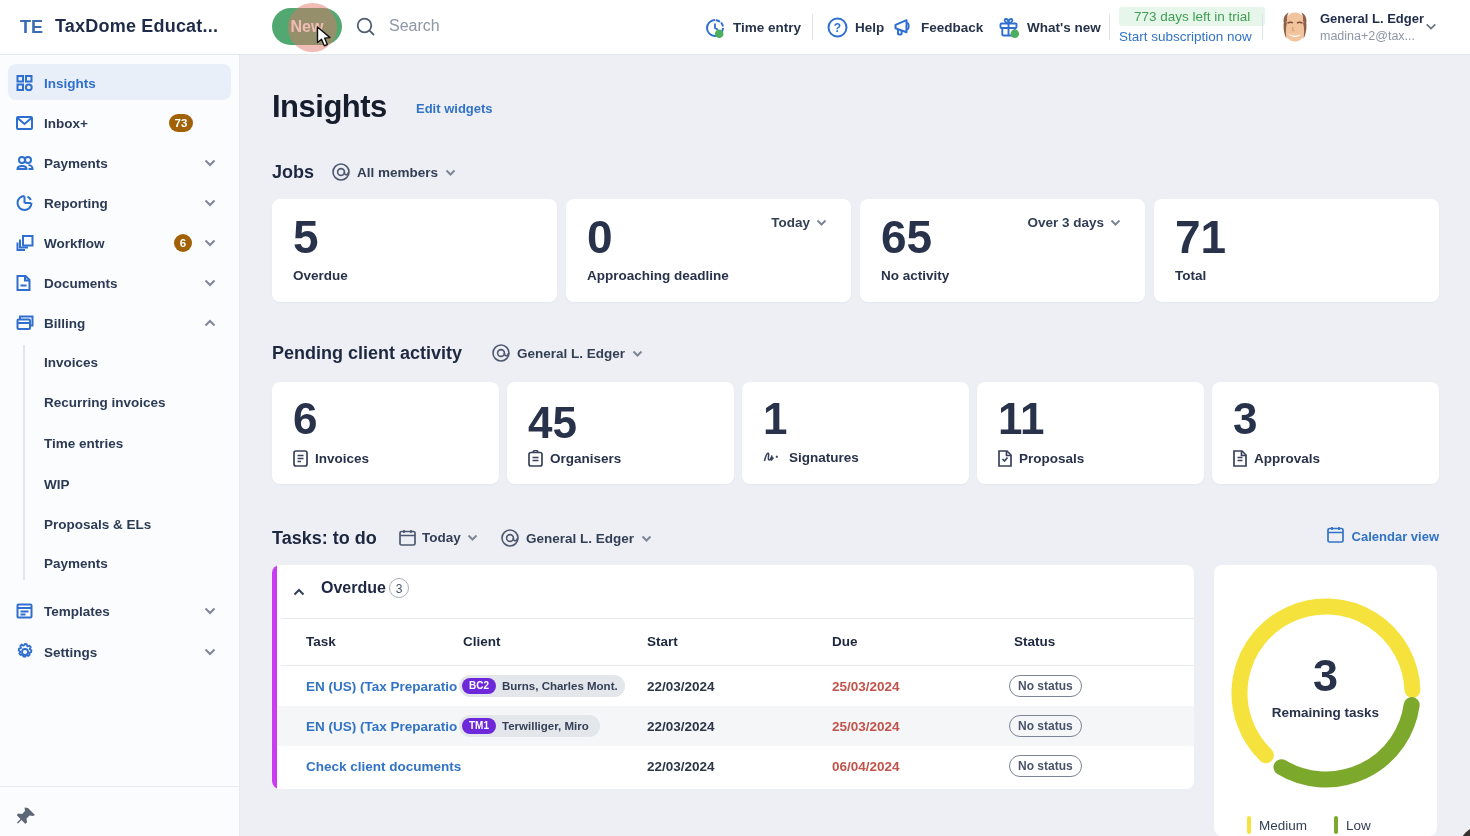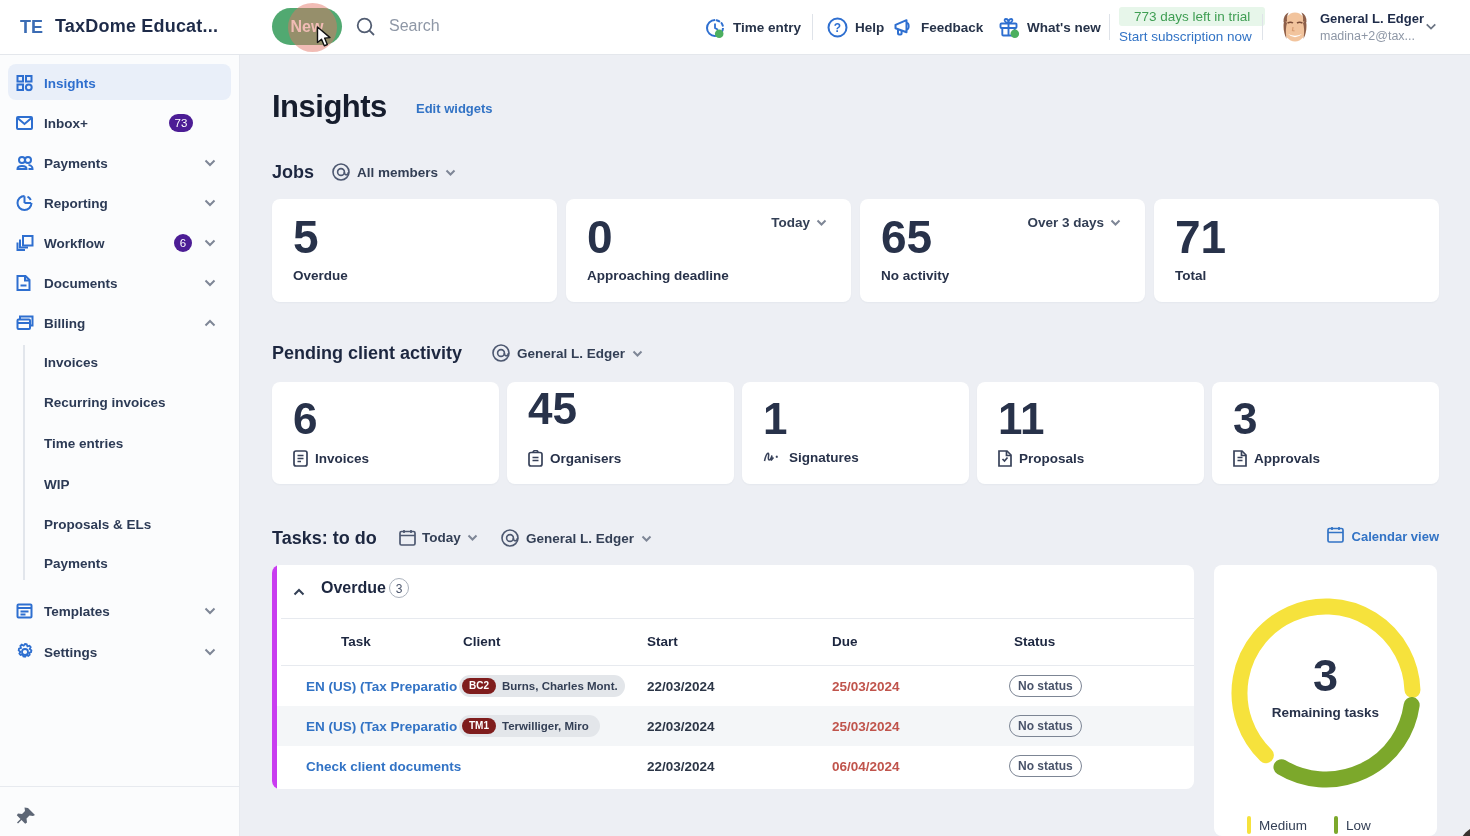--- a/index.html
+++ b/index.html
@@ -21,42 +21,42 @@
 .uname { position:absolute; left:1320px; top:11px; font-size:13px; font-weight:bold; color:#1e2b49; }
 .uemail { position:absolute; left:1320px; top:29px; font-size:12.5px; color:#8e97a6; }
 
 
 #sidebar { position:absolute; left:0; top:55px; width:240px; height:781px; background:#fbfcfd; border-right:1px solid #e7eaef; z-index:20; }
 .sitem { position:absolute; left:0; width:240px; height:40px; }
 .sitem .ico { position:absolute; left:16px; top:50%; transform:translateY(-50%); }
 .sitem .lbl { position:absolute; left:44px; top:50%; transform:translateY(-50%); font-size:13.5px; font-weight:bold; color:#2c3a55; white-space:nowrap; }
 .sitem .chev { position:absolute; right:24px; top:50%; transform:translateY(-50%); }
 .active-bg { position:absolute; left:8px; top:9px; width:223px; height:36px; background:#e9eff9; border-radius:8px; }
-.badge { position:absolute; border-radius:10px; background:#4c1d95; color:#fff; font-size:12px; font-weight:normal; text-align:center; }
+.badge { position:absolute; border-radius:10px; background:#a16207; color:#fff; font-size:12px; font-weight:bold; text-align:center; }
 .subitem { position:absolute; left:44px; font-size:13.5px; font-weight:bold; color:#2c3a55; transform:translateY(-50%); }
 .subline { position:absolute; left:23px; top:290px; width:2px; height:235px; background:#e2e6ec; }
 .sb-sep { position:absolute; left:0; top:731px; width:239px; height:1px; background:#e7eaef; }
 
 
 #main { position:absolute; left:241px; top:56px; width:1229px; height:780px; background:#edeff4; }
 .h1 { position:absolute; left:272px; top:89px; font-size:31px; font-weight:bold; color:#161d2d; letter-spacing:-0.5px; }
 .editw { position:absolute; left:416px; top:101px; font-size:13px; font-weight:bold; color:#3273c5; }
 .sechead { position:absolute; font-size:18px; font-weight:bold; color:#1d2740; }
 .drop { position:absolute; display:flex; align-items:center; gap:7px; font-size:13.5px; font-weight:bold; color:#333f55; }
 .card { position:absolute; background:#fff; border-radius:8px; box-shadow:0 1px 2px rgba(25,39,70,0.04); }
 .bignum { position:absolute; left:21px; font-weight:bold; color:#28324a; }
 .cardlbl { position:absolute; left:21px; font-size:13.5px; font-weight:bold; color:#28324a; display:flex; align-items:center; gap:7px; }
 .carddrop { position:absolute; top:16px; display:flex; align-items:center; gap:6px; font-size:13.5px; font-weight:bold; color:#333f55; }
 
 
 #taskpanel { position:absolute; left:272px; top:565px; width:922px; height:224px; background:#fff; border-radius:8px; overflow:hidden; }
 .purplebar { position:absolute; left:0; top:0; width:5px; height:224px; background:#c93cf0; }
 .tlink { position:absolute; left:29px; top:50%; transform:translateY(-50%); font-size:13.5px; font-weight:bold; color:#3273c5; white-space:nowrap; overflow:hidden; width:152px; }
 .cpill { position:absolute; left:186px; top:50%; transform:translateY(-50%); height:22px; background:#e3e6ea; border-radius:11px; display:flex; align-items:center; padding:0 8px 0 3px; gap:6px; font-size:11.5px; font-weight:bold; color:#333f55; white-space:nowrap; }
-.minibadge { height:16px; background:#7f1d1d; border-radius:8px; color:#fff; font-size:10px; font-weight:bold; padding:0 7px; line-height:16px; }
+.minibadge { height:16px; background:#6d28d9; border-radius:8px; color:#fff; font-size:10px; font-weight:bold; padding:0 7px; line-height:16px; }
 .dcell { position:absolute; top:50%; transform:translateY(-50%); font-size:13.5px; color:#2c3647; font-weight:bold; }
 .red { color:#c0544c; }
 .nostatus { position:absolute; left:737px; top:50%; transform:translateY(-50%); height:22px; line-height:20px; border:1px solid #7c8594; border-radius:11px; padding:0 8px; font-size:12px; font-weight:bold; color:#49536a; }
 
 
 #chartcard { position:absolute; left:1214px; top:565px; width:223px; height:271px; background:#fff; border-radius:8px; }
 .calview { position:absolute; right:31px; top:529px; font-size:13px; font-weight:bold; color:#3273c5; }
 
 .corner { position:absolute; left:1458px; top:825px; width:52px; height:52px; border-radius:50%; background:#39332f; }
 </style>
@@ -299,21 +299,21 @@
 </div>
 
 <div class="card" style="left:272px; top:382px; width:227px; height:102px;">
   <div class="bignum" style="top:12px; font-size:44px;">6</div>
   <div class="cardlbl" style="top:68px;"><svg width="15" height="17" viewBox="0 0 15 17" fill="none" stroke="#38425a" stroke-width="1.7">
         <rect x="1" y="1" width="13" height="15" rx="2"></rect>
         <path d="M4.5 5.5 h6 M4.5 8.5 h6 M4.5 11.5 h3.5"></path>
       </svg>Invoices</div>
 </div>
 <div class="card" style="left:507px; top:382px; width:227px; height:102px;">
-  <div class="bignum" style="top:2px; font-size:44px;">45</div>
+  <div class="bignum" style="top:16px; font-size:44px;">45</div>
   <div class="cardlbl" style="top:68px;"><svg width="15" height="17" viewBox="0 0 15 17" fill="none" stroke="#38425a" stroke-width="1.7">
         <rect x="1" y="2.5" width="13" height="13.5" rx="2"></rect>
         <path d="M5 2.5 a2.5 2 0 0 1 5 0"></path>
         <path d="M4.5 7.5 h6 M4.5 10.5 h6"></path>
       </svg>Organisers</div>
 </div>
 <div class="card" style="left:742px; top:382px; width:227px; height:102px;">
   <div class="bignum" style="top:12px; font-size:44px;">1</div>
   <div class="cardlbl" style="top:68px;"><svg width="19" height="15" viewBox="0 0 19 15" fill="none" stroke="#38425a" stroke-width="1.5">
         <path d="M1.5 11 C3.5 1.5 6.5 1.5 5.5 6.5 C4.7 11 7 11.5 9 5.5 L8 10.5 L10.5 7.5"></path>
@@ -366,21 +366,21 @@
 <div class="calview">Calendar view</div>
 
 <div id="taskpanel">
   <div class="purplebar"></div>
   <svg style="position:absolute; left:21px; top:23px;" width="12" height="8" viewBox="0 0 12 8" fill="none" stroke="#333f55" stroke-width="2">
       <path d="M1.5 6.5 L6 2 l4.5 4.5"></path>
     </svg>
   <div style="position:absolute; left:49px; top:14px; font-size:16px; font-weight:bold; color:#1d2740;">Overdue</div>
   <div style="position:absolute; left:117px; top:13px; width:20px; height:20px; border:1px solid #aab1bc; border-radius:50%; text-align:center; line-height:20px; font-size:12px; color:#49536a;">3</div>
   <div style="position:absolute; left:9px; top:53px; width:913px; height:1px; background:#e7eaef;"></div>
-  <div style="position:absolute; left:34px; top:69px; font-size:13.5px; font-weight:bold; color:#1d2740;margin-left:35px;">Task</div>
+  <div style="position:absolute; left:34px; top:69px; font-size:13.5px; font-weight:bold; color:#1d2740;">Task</div>
   <div style="position:absolute; left:191px; top:69px; font-size:13.5px; font-weight:bold; color:#1d2740;">Client</div>
   <div style="position:absolute; left:375px; top:69px; font-size:13.5px; font-weight:bold; color:#1d2740;">Start</div>
   <div style="position:absolute; left:560px; top:69px; font-size:13.5px; font-weight:bold; color:#1d2740;">Due</div>
   <div style="position:absolute; left:742px; top:69px; font-size:13.5px; font-weight:bold; color:#1d2740;">Status</div>
   <div style="position:absolute; left:9px; top:100px; width:913px; height:1px; background:#e7eaef;"></div>
 
   <div style="position:absolute; left:5px; top:101px; width:917px; height:40px;">
     <div class="tlink">EN (US) (Tax Preparation</div>
     <div class="cpill" style="left:182px; width:166px; overflow:hidden;">
         <span class="minibadge" style="flex:0 0 auto;">BC2</span>

